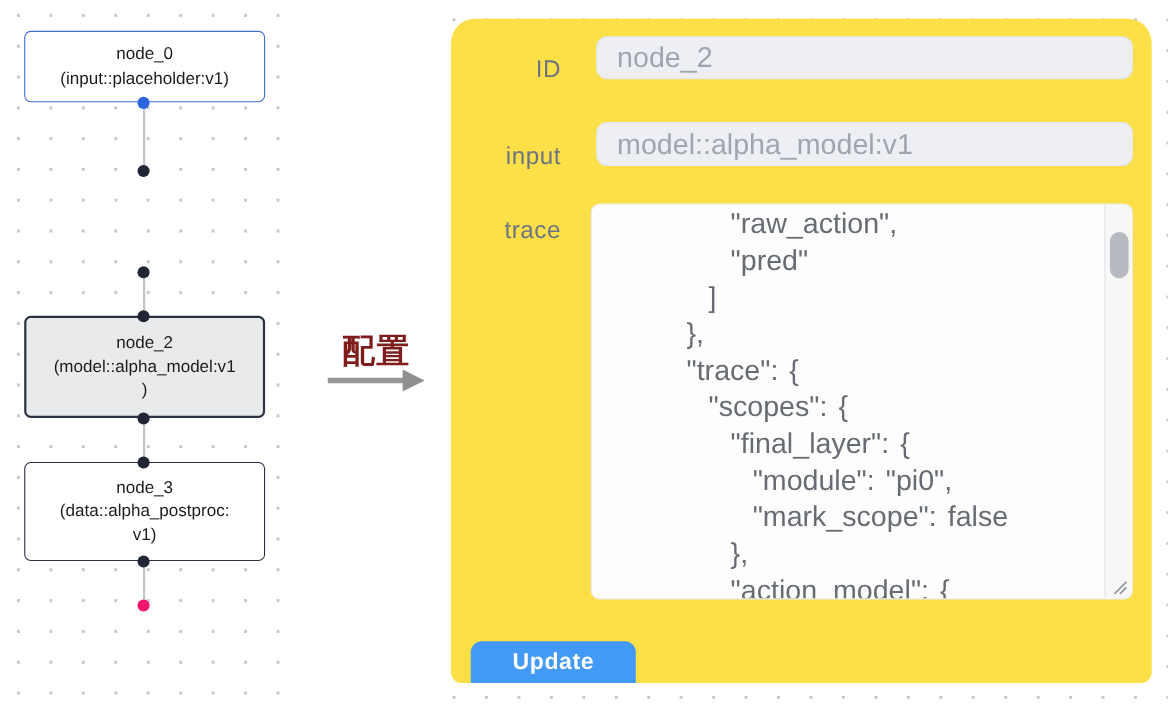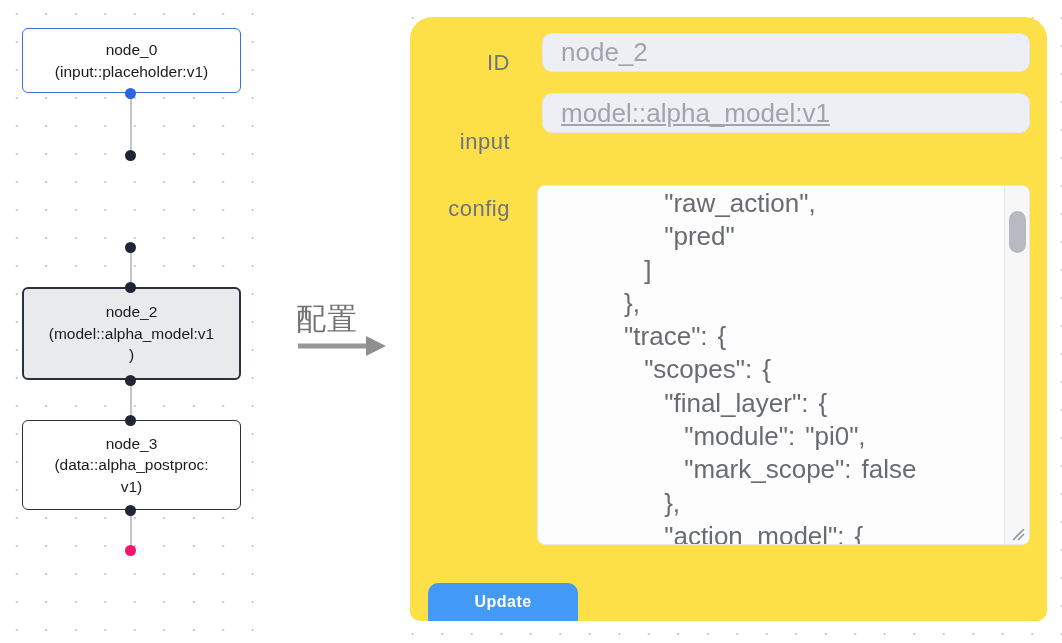--- a/index.html
+++ b/index.html
@@ -29,22 +29,22 @@
   .node.selected    { border-width:2.5px; background:#e9eaeb; }
 
   .edge { position:absolute; left:130px; width:1.5px; background:#c1c4c9; }
   .port { position:absolute; left:125px; width:11px; height:11px; border-radius:50%;
           background:#202636; }
   .port.blue { background:#2b65dd; }
   .port.pink { background:#f1156d; }
 
   
   .transfer-label { position:absolute; left:296px; top:299px; width:92px;
-                    font-size:30px; color:#737373; text-align:left;
-                    font-family:sans-serif; letter-spacing:1px; }
+                    font-size:30px; color:#7f1d1d; text-align:center;
+                    font-family:sans-serif; letter-spacing:1px;font-weight:bold; }
   .transfer-arrow { position:absolute; left:296px; top:334px; }
 
   
   .panel {
     position:absolute; left:410px; top:17px; width:637px; height:604px;
     background:#fde047; border-radius:22px 22px 10px 10px; overflow:hidden;
   }
   .panel-label {
     position:absolute; left:0; width:100px; text-align:right;
     font-size:22px; color:#6c7383; letter-spacing:0.5px;
@@ -73,21 +73,21 @@
   .config-scroll-thumb {
     position:absolute; right:3px; top:25px; width:17px; height:42px;
     background:#b7bac0; border-radius:9px;
   }
   .resize-handle { position:absolute; right:3px; bottom:2px; }
 
   .update-button {
     position:absolute; left:18px; top:566px; width:150px; height:38px;
     background:#4299f6; color:#ffffff; border:none; border-radius:10px 10px 0 0;
     font-family:"Liberation Sans", sans-serif;
-    font-size:16px; font-weight:bold; letter-spacing:0.5px; cursor:pointer;
+    font-size:21px; font-weight:bold; letter-spacing:0.5px; cursor:pointer;
   }
 </style>
 </head>
 <body>
 
 <div class="stage">
 
   <div class="dot-grid left"></div>
 
   <div class="edge" style="top:93px;  height:62px;"></div>
@@ -120,23 +120,23 @@
   </svg>
 
   <div class="dot-grid right"></div>
 
   <div class="panel">
 
     <div class="panel-label" style="top:33px;">ID</div>
     <input class="panel-input" style="top: 16px;" type="text" value="node_2">
 
     <div class="panel-label" style="top:112px;">input</div>
-    <input class="panel-input" style="top: 76px; height: 40px; text-decoration: underline;" type="text" value="model::alpha_model:v1">
+    <input class="panel-input" style="top: 94px; height: 40px;" type="text" value="model::alpha_model:v1">
 
-    <div class="panel-label" style="top:179px;">config</div>
+    <div class="panel-label" style="top:179px;">trace</div>
 
     <div class="config-box">
       <div class="config-text">        "raw_action",
         "pred"
       ]
     },
     "trace": {
       "scopes": {
         "final_layer": {
           "module": "pi0",

